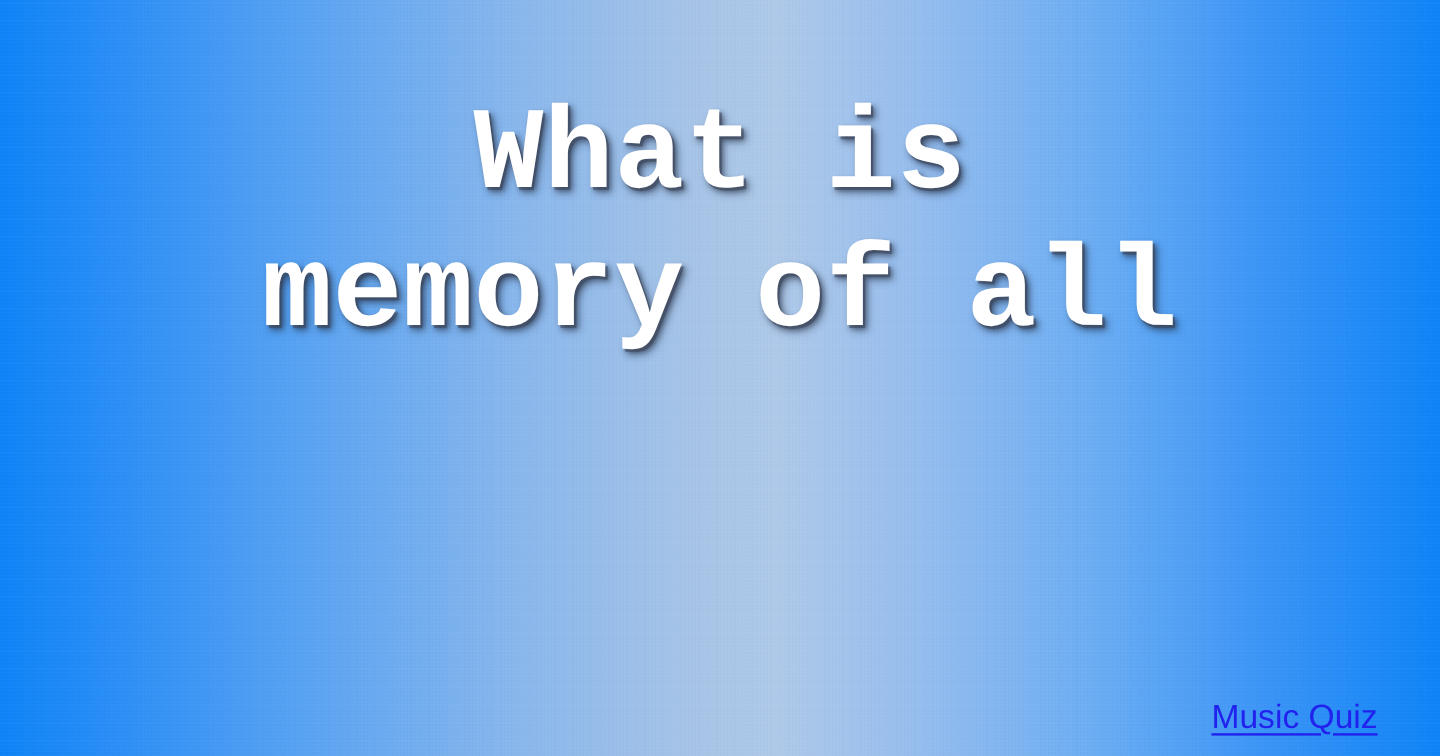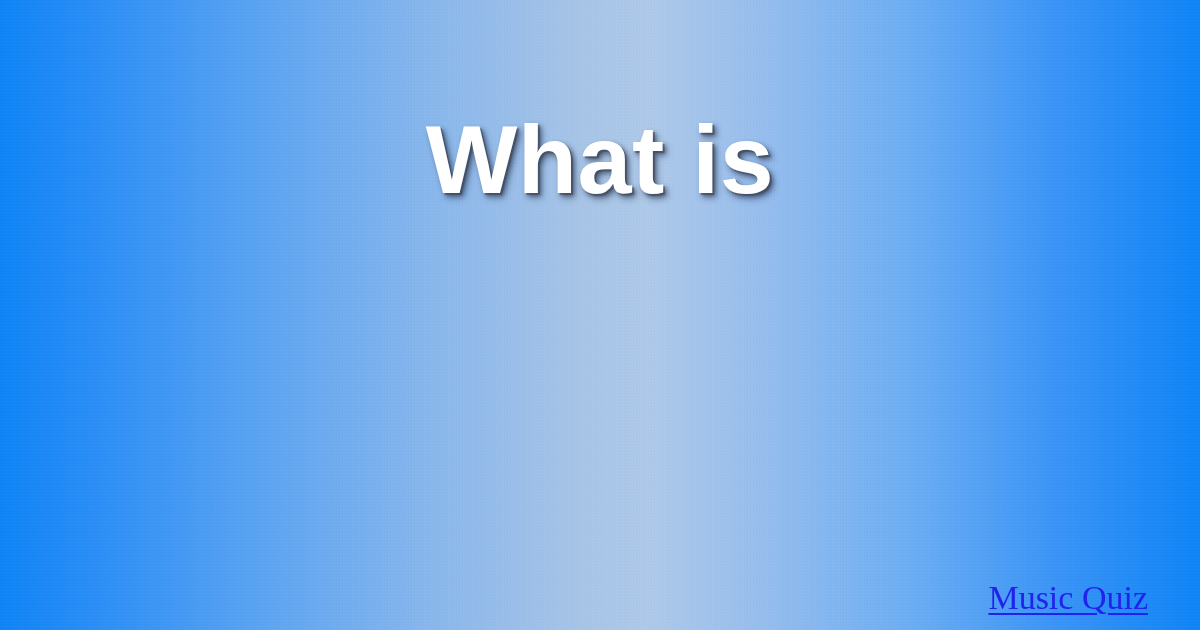--- a/index.html
+++ b/index.html
@@ -55,62 +55,62 @@
     right: 0;
     top: 74px;
     text-align: center;
     padding: 0 28px;
     box-sizing: border-box;
   }
 
   .headline-line {
     display: block;
     color: #ffffff;
-    font-family: Liberation Sans, sans-serif;
+    font-family: Liberation Mono, monospace;
     font-weight: bold;
     font-size: 97px;
     line-height: 115px;
     letter-spacing: 0.5px;
     white-space: nowrap;
     text-shadow:
       2px 2px 0 rgba(60, 70, 90, 0.55),
       3px 3px 4px rgba(40, 50, 70, 0.55),
       4px 5px 7px rgba(30, 40, 60, 0.38);
-    margin-top: 28px;
   }
 
   
   #footer {
     position: absolute;
     right: 52px;
     bottom: 12px;
     text-align: right;
   }
 
   #footer-link {
-    font-family: Liberation Serif, serif;
-    font-size: 34px;
+    font-family: Liberation Sans, sans-serif;
+    font-size: 28px;
     font-weight: normal;
     line-height: 40px;
     color: #2222ee;
     text-decoration: underline;
     text-decoration-thickness: 2px;
     text-underline-offset: 4px;
     white-space: nowrap;
     cursor: pointer;
   }
 </style>
 </head>
 <body>
 
 <div id="poster">
 
   <div id="grain"></div>
 
   <div id="headline">
     <span class="headline-line">What is</span>
+    <span class="headline-line">memory of all</span>
   </div>
 
   <div id="footer">
     <a id="footer-link" href="#">Music Quiz</a>
   </div>
 
 </div>
 
 </body></html>

